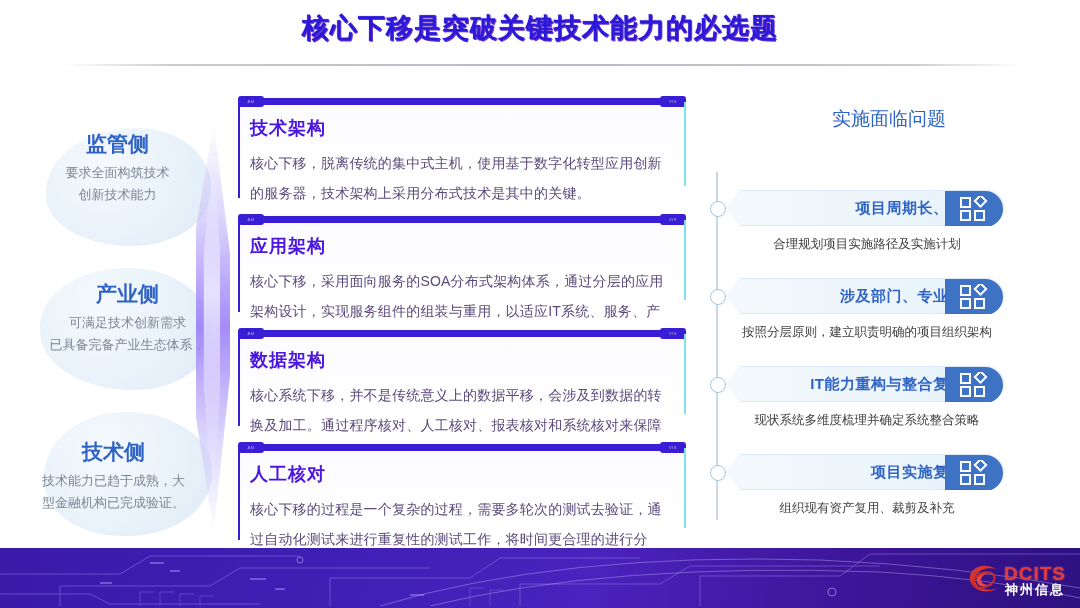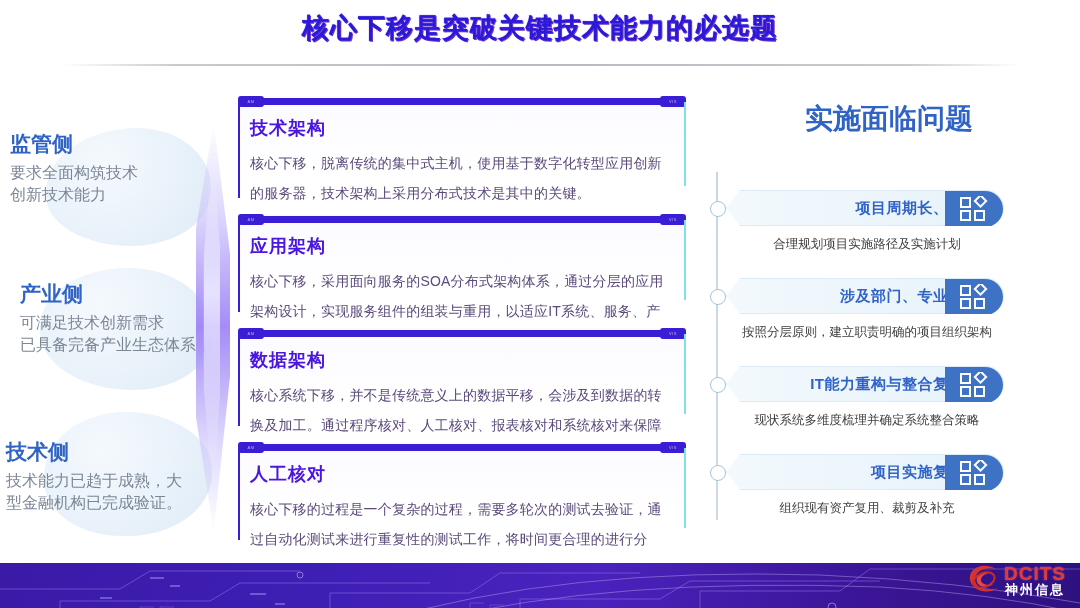--- a/index.html
+++ b/index.html
@@ -27,26 +27,26 @@
   
   .left-col{position:absolute;left:0;top:120px;width:232px;height:420px;}
   .blob{
     position:absolute;border-radius:50% 50% 50% 50%/50% 50% 50% 50%;
     background:radial-gradient(circle at 35% 30%,#f4f9fd 0%,#e9f2fa 55%,#dfeaf6 100%);
   }
   .blob.b1{left:46px;top:8px;width:165px;height:118px;border-radius:58% 46% 50% 54%/56% 52% 48% 44%;}
   .blob.b2{left:40px;top:148px;width:172px;height:122px;border-radius:52% 50% 48% 56%/50% 54% 46% 50%;}
   .blob.b3{left:44px;top:292px;width:168px;height:124px;border-radius:50% 54% 52% 48%/54% 48% 52% 46%;}
 
-  .lblock{position:absolute;width:215px;}
+  .lblock{position:absolute;width:215px;text-align:center;}
   .lblock .lhead{
     font-size:21px;font-weight:bold;color:#2f63c6;line-height:28px;margin-bottom:4px;
   }
   .lblock .lbody{
-    font-size:16px;color:#7c8796;line-height:22px;
+    font-size:13px;color:#7c8796;line-height:22px;
   }
   .lb1{left:10px;top:10px;}
   .lb2{left:20px;top:160px;}
   .lb3{left:6px;top:318px;}
 
   
   .lens{
     position:absolute;left:196px;top:122px;width:34px;height:410px;
     background:linear-gradient(180deg,rgba(255,255,255,0) 0%,
       rgba(206,198,250,.75) 22%,
@@ -90,21 +90,21 @@
     margin:6px 0 4px 0;font-size:18px;font-weight:bold;color:#4a16e0;line-height:32px;
     letter-spacing:1px;
   }
   .card p{
     margin:0;font-size:14px;color:#5b4a7a;line-height:30px;letter-spacing:.2px;
   }
 
   
   .right-col{position:absolute;left:700px;top:104px;width:360px;height:430px;}
   .right-title{
-    text-align:center;font-size:28px;font-weight:bold;color:#2f63c6;line-height:30px;
+    text-align:center;font-size:19px;font-weight:normal;color:#2f63c6;line-height:30px;
     margin-left:18px;
   }
   .timeline-line{
     position:absolute;left:16px;top:68px;width:2px;height:348px;
     background:linear-gradient(180deg,#ccd6e3,#cfd8e4);
   }
   .tl-item{position:absolute;left:0;width:360px;}
   .tl-dot{
     position:absolute;left:10px;width:14px;height:14px;border-radius:50%;
     border:1.6px solid #9fc6dd;background:#ffffff;
@@ -127,21 +127,21 @@
     background:#3d72c4;border-radius:0 18px 18px 0;
     display:flex;align-items:center;justify-content:center;
   }
   .sub{
     position:absolute;left:26px;width:282px;text-align:center;
     font-size:12.5px;color:#404040;line-height:20px;
   }
 
   
   .banner{
-    position:absolute;left:0;bottom:0;width:1080px;height:45px;
+    position:absolute;left:0;bottom:0;width:1080px;height:60px;
     background:linear-gradient(100deg,#3b1aa8 0%,#3d1fb4 28%,#4a22bd 55%,#3b1596 80%,#2e1180 100%);
     overflow:hidden;
   }
   .banner svg{position:absolute;left:0;top:0;}
   .logo{
     position:absolute;right:14px;bottom:6px;height:44px;
     display:flex;align-items:center;
   }
   .logo-mark{position:relative;width:38px;height:34px;margin-right:2px;}
   .logo-text{display:flex;flex-direction:column;align-items:center;line-height:1;}

